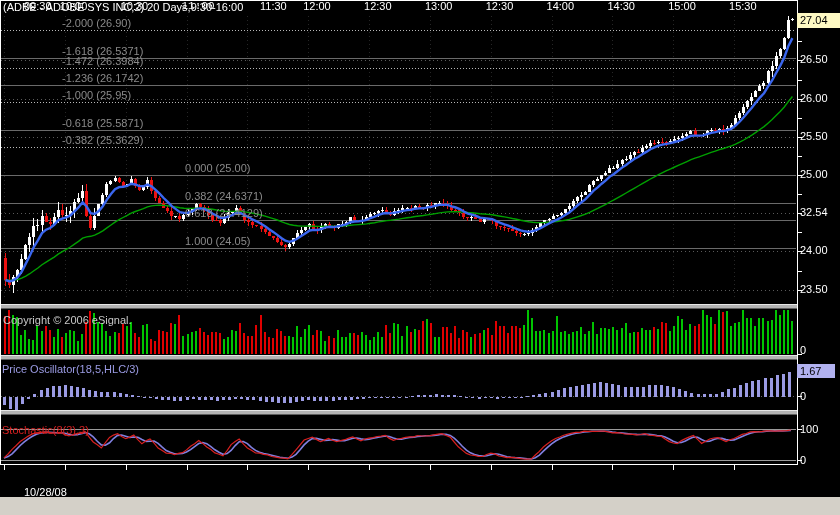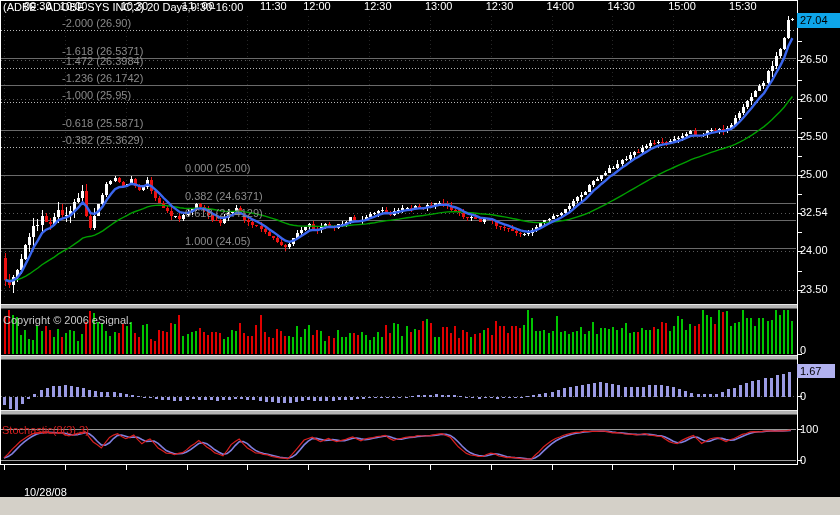--- a/index.html
+++ b/index.html
@@ -13,21 +13,21 @@
   .title{left:3px;top:1px;color:#ffffff;}
   .copyright{left:3px;top:290px;color:#c8c8c8;margin-top:24px;}
   .osc-label{left:2px;top:363px;color:#9b9be4;}
   .stoch-label{left:2px;top:424px;color:#d82020;}
   .axis-label{color:#ffffff;}
   .vol-zero{left:800px;top:344px;}
   .osc-zero{left:800px;top:390px;}
   .stoch-100{left:800px;top:423px;}
   .stoch-0{left:800px;top:454px;}
   .badge{position:absolute;color:#000;line-height:14px;padding-left:3px;}
-  .last-price{left:797px;top:13px;width:41px;height:15px;background:#0ea5e9;}
+  .last-price{left:797px;top:13px;width:41px;height:15px;background:#fef9c3;}
   .osc-value{left:797px;top:364px;width:35px;height:14px;background:#b2b2f0;}
   .date-label{left:24px;top:486px;color:#ffffff;}
   .bottom-strip{position:absolute;left:0;top:497px;width:840px;height:18px;background:#d4d0c8;}
   .footer-box{position:absolute;left:595px;top:497px;width:245px;height:14px;background:#000;}
   .footer-text{position:absolute;right:4px;top:0;color:#ffffff;line-height:13px;white-space:nowrap;}
   .fib-label{position:absolute;color:#8a8a8a;line-height:12px;white-space:nowrap;}
   .price-axis-label{position:absolute;left:800px;color:#ffffff;line-height:13px;}
   .time-axis-label{position:absolute;top:469px;color:#ffffff;line-height:13px;}
 </style>
 </head>
@@ -875,20 +875,21 @@
       <div class="price-axis-label" style="left: 800px; top: 130px;">25.50</div>
       <div class="price-axis-label" style="left: 800px; top: 168px;">25.00</div>
       <div class="price-axis-label" style="left: 800px; top: 206px;">32.54</div>
       <div class="price-axis-label" style="left: 800px; top: 244px;">24.00</div>
       <div class="price-axis-label" style="left: 800px; top: 283px;">23.50</div>
     </div>
   <div class="badge last-price">27.04</div>
 
   <div class="txt axis-label vol-zero">0</div>
 
+  <div class="txt osc-label">Price Oscillator(18,5,HLC/3)</div>
   <div class="badge osc-value">1.67</div>
   <div class="txt axis-label osc-zero">0</div>
 
   <div class="txt stoch-label">Stochastic(8(3),3)</div>
   <div class="txt axis-label stoch-100">100</div>
   <div class="txt axis-label stoch-0">0</div>
 
   <div id="time-labels">
       <div class="time-axis-label" style="left: 24px; top: 0px;">09:30</div>
       <div class="time-axis-label" style="left: 59.84px; top: 0px;">10:00</div>

